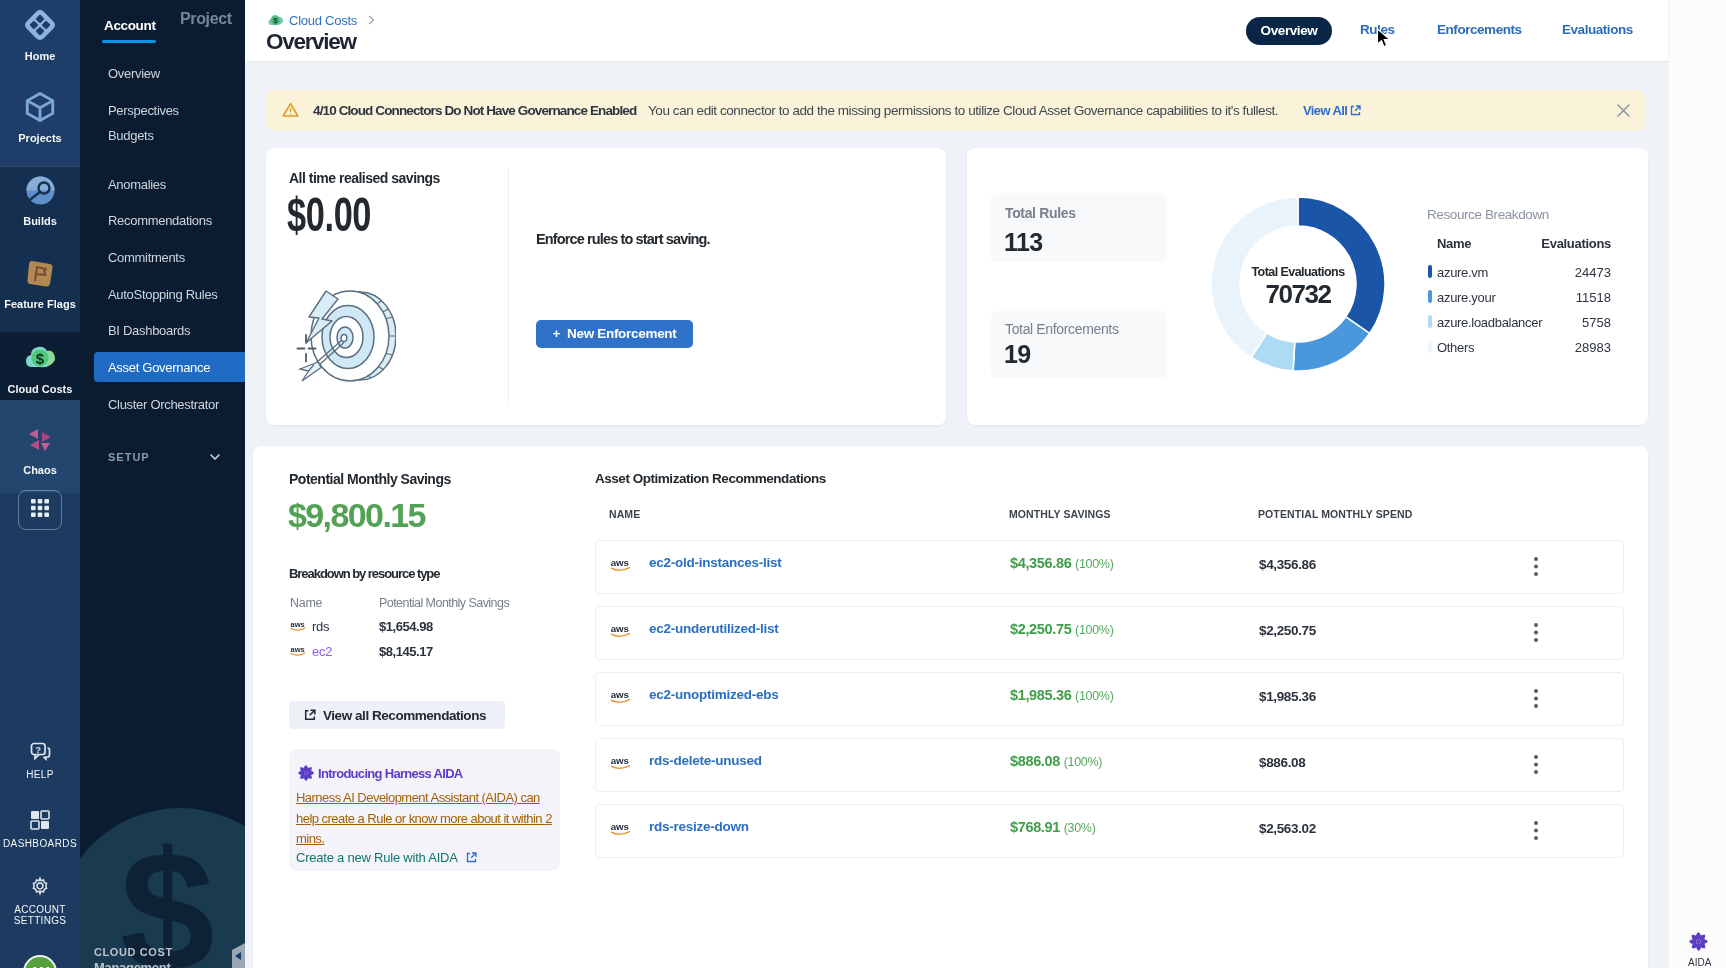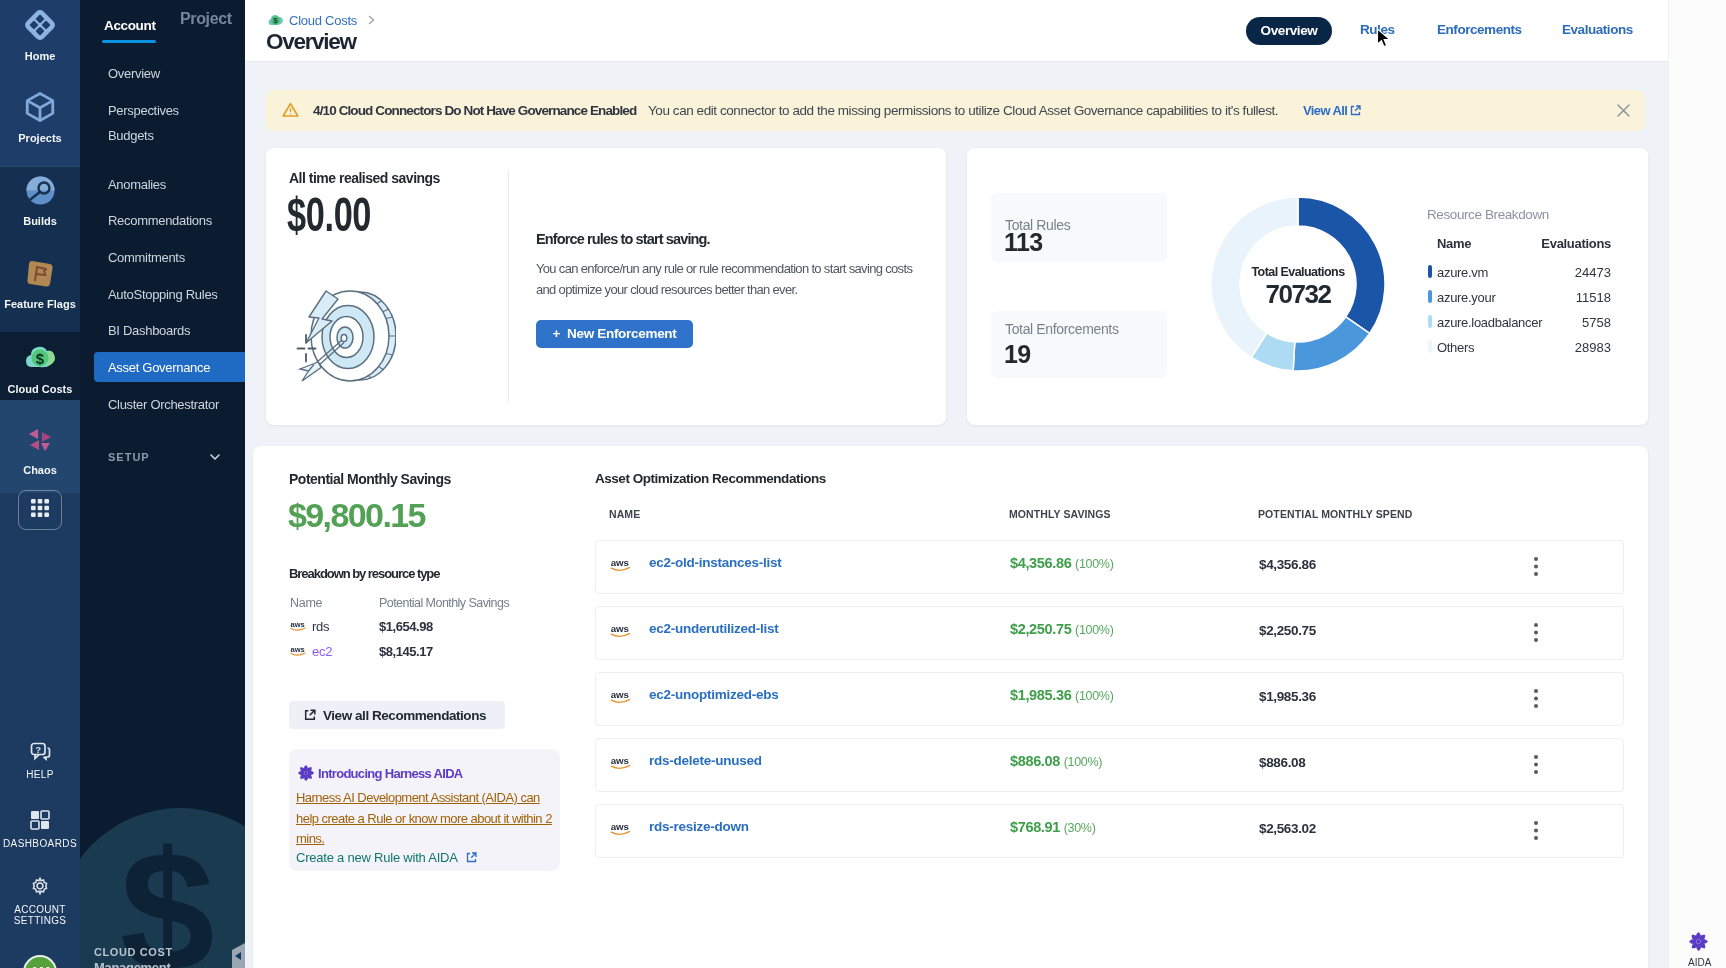--- a/index.html
+++ b/index.html
@@ -234,27 +234,26 @@
       <path d="M30 2 L13 28 L23 29 L10 54 L36 32 L26 30 L42 10 Z" fill="#d9edf8" stroke="#5c6f80" stroke-width="1.4" stroke-linejoin="round"></path>
       <g stroke="#4e5c68" stroke-width="1.8" stroke-linecap="round">
         <line x1="10" y1="46" x2="10" y2="53.5"></line>
           <line x1="10" y1="65" x2="10" y2="72.5"></line>
         <line x1="1.5" y1="59.5" x2="8.5" y2="59.5"></line>
           <line x1="12.5" y1="59.5" x2="19.5" y2="59.5"></line>
       </g>
     </svg>
     <div class="abs" style="left:242px;top:22px;width:1px;height:232px;background:#e8ebef;"></div>
     <div class="abs" style="left:270px;top:83px;font-size:14.5px;letter-spacing:-0.87px;font-weight:bold;color:#22292f;">Enforce rules to start saving.</div>
-    <div class="abs" style="left:270px;top:110px;font-size:13px;letter-spacing:-0.67px;color:#4f5762;line-height:21px;white-space:nowrap;">You can enforce/run any rule or rule recommendation to start saving costs<br>and optimize your cloud resources better than ever.</div>
     <div class="abs" style="left:270px;top:172px;width:157px;height:28px;background:#2f72ca;border-radius:5px;color:#fff;font-size:13.5px;letter-spacing:-0.3px;font-weight:bold;text-align:center;line-height:28px;">+&nbsp; New Enforcement</div>
   </div>
 
   <div class="card" style="left:722px;top:148px;width:681px;height:277px;">
     <div class="abs" style="left:24px;top:45px;width:176px;height:69px;background:#f8f9fa;border-radius:6px;">
-      <div class="abs" style="left:14px;top:24px;font-size:14px;letter-spacing:-0.35px;color:#77828e;">Total Rules</div>
+      <div class="abs" style="left:14px;top:12px;font-size:14px;letter-spacing:-0.35px;color:#77828e;font-weight:bold;">Total Rules</div>
       <div class="abs" style="left:13px;top:35px;font-size:25px;letter-spacing:-0.6px;font-weight:bold;color:#22292f;">113</div>
     </div>
     <div class="abs" style="left:24px;top:163px;width:176px;height:67px;background:#f8f9fa;border-radius:6px;">
       <div class="abs" style="left:14px;top:10px;font-size:14px;letter-spacing:-0.35px;color:#77828e;">Total Enforcements</div>
       <div class="abs" style="left:13px;top:29px;font-size:25px;letter-spacing:-0.6px;font-weight:bold;color:#22292f;">19</div>
     </div>
     <svg class="abs" style="left:244px;top:49px;" width="174" height="174" viewBox="0 0 174 174">
       <g stroke="#fff" stroke-width="1.5">
         <path d="M 87.00 0.00 A 87 87 0 0 1 158.65 136.35 L 134.77 119.90 A 58 58 0 0 0 87.00 29.00 Z" fill="#1b55a8"></path>
         <path d="M 158.65 136.35 A 87 87 0 0 1 82.17 173.87 L 83.78 144.91 A 58 58 0 0 0 134.77 119.90 Z" fill="#4b97dc"></path>

